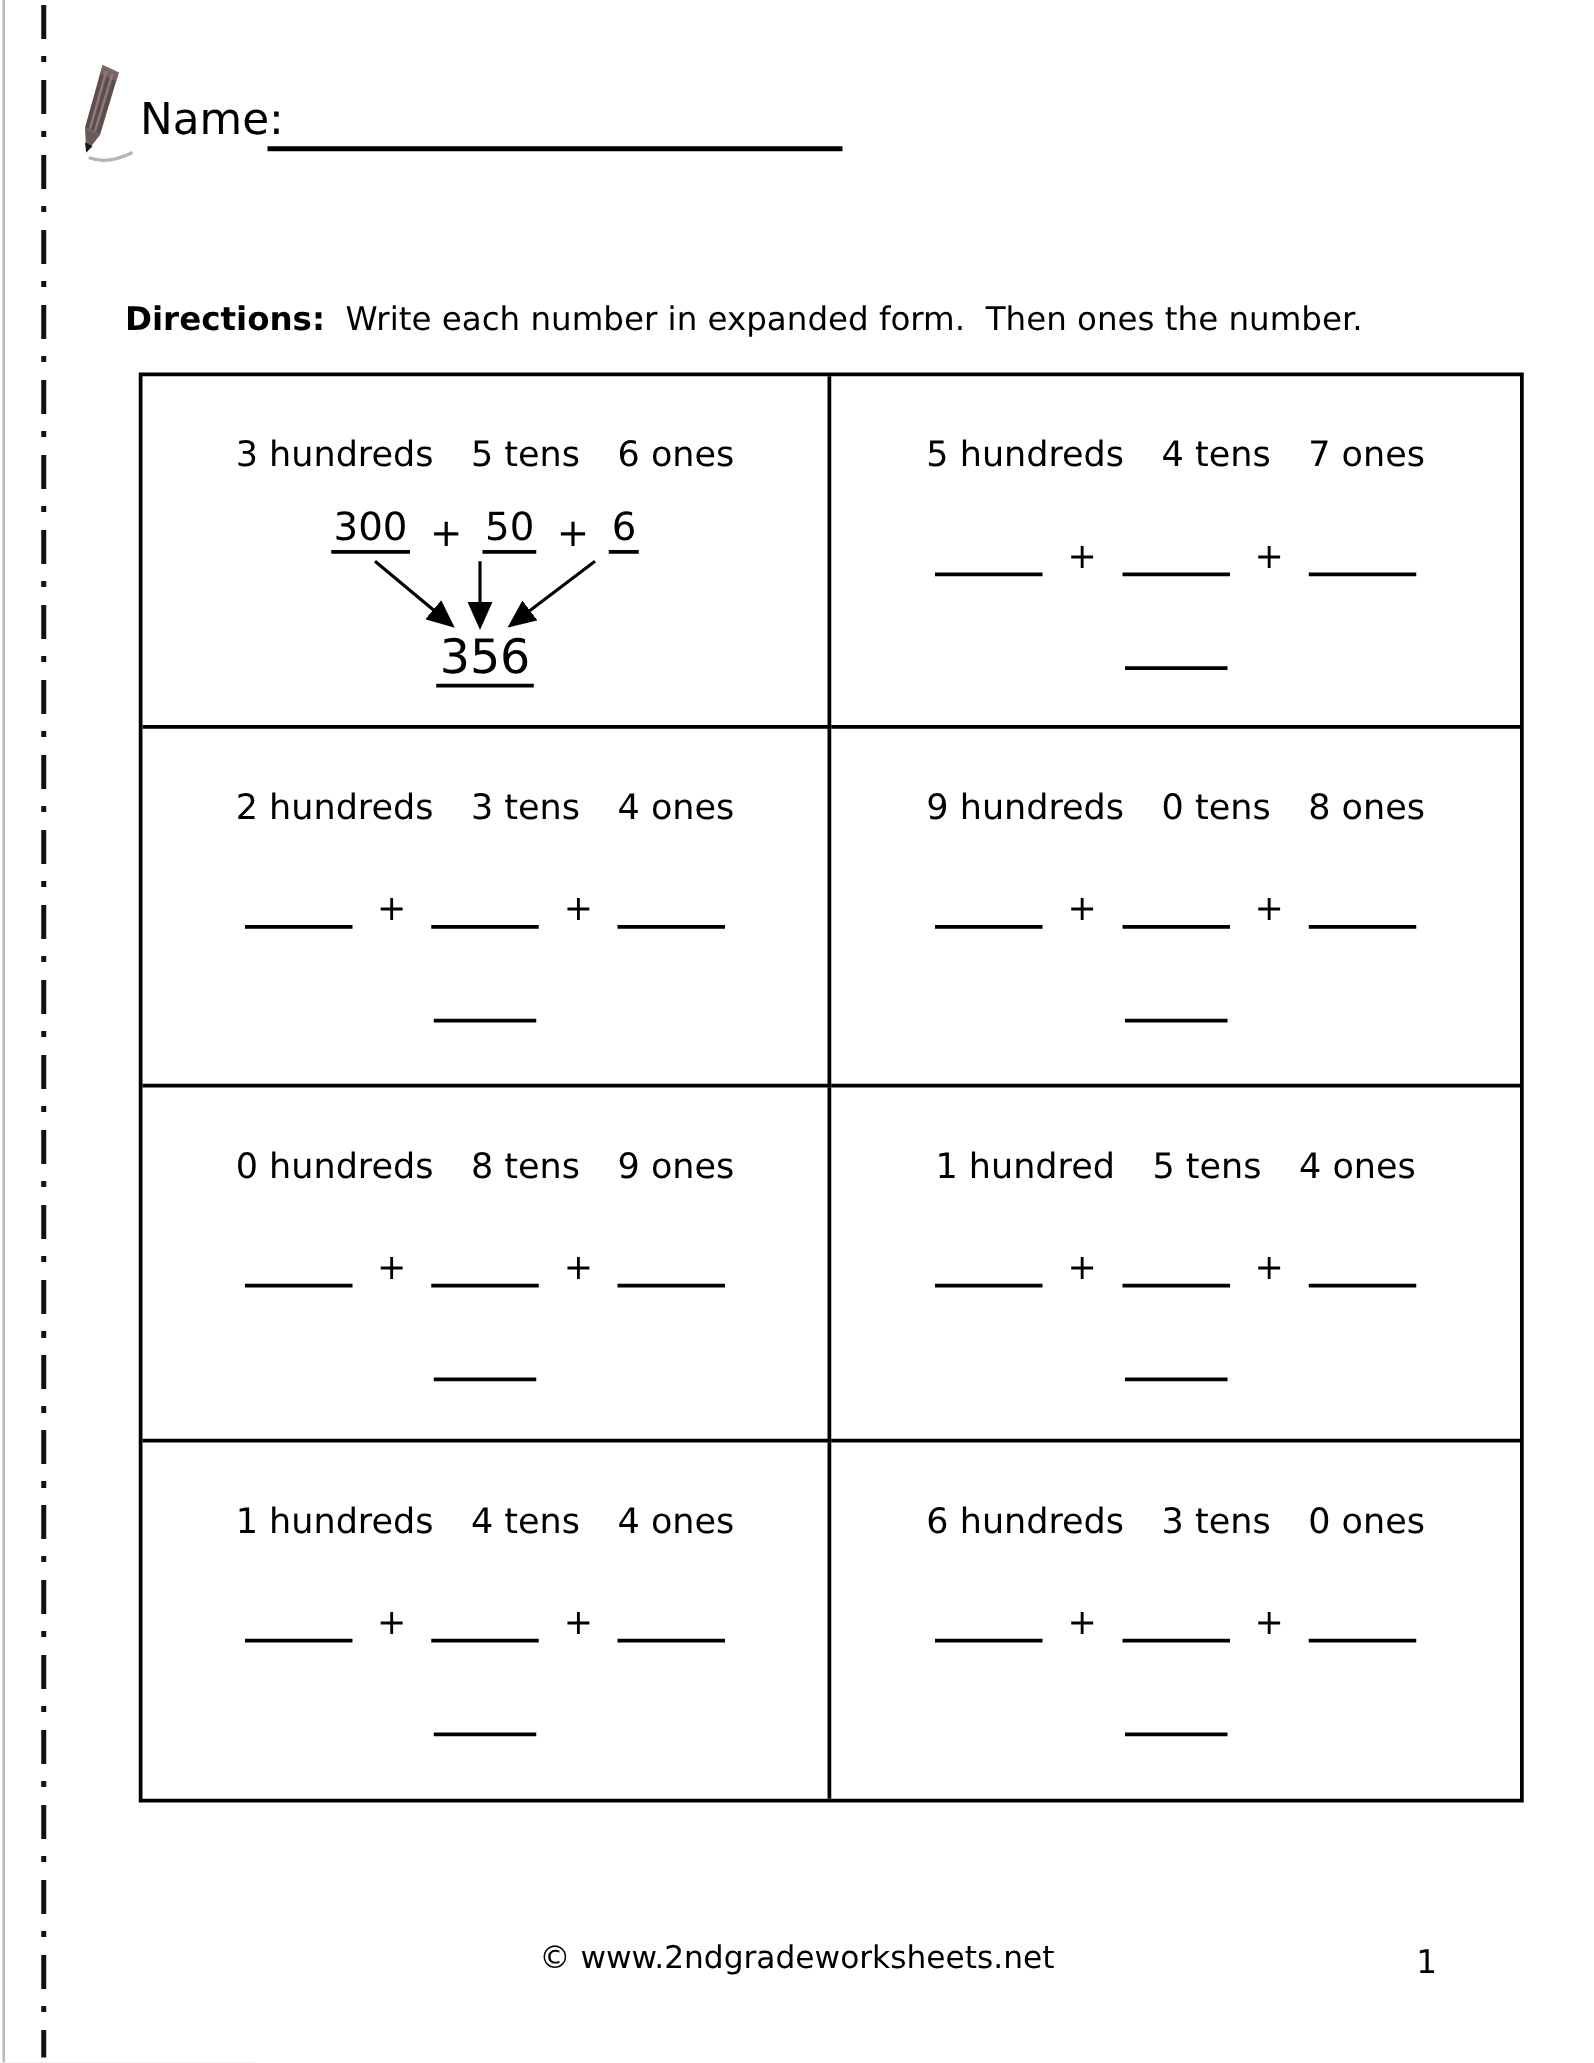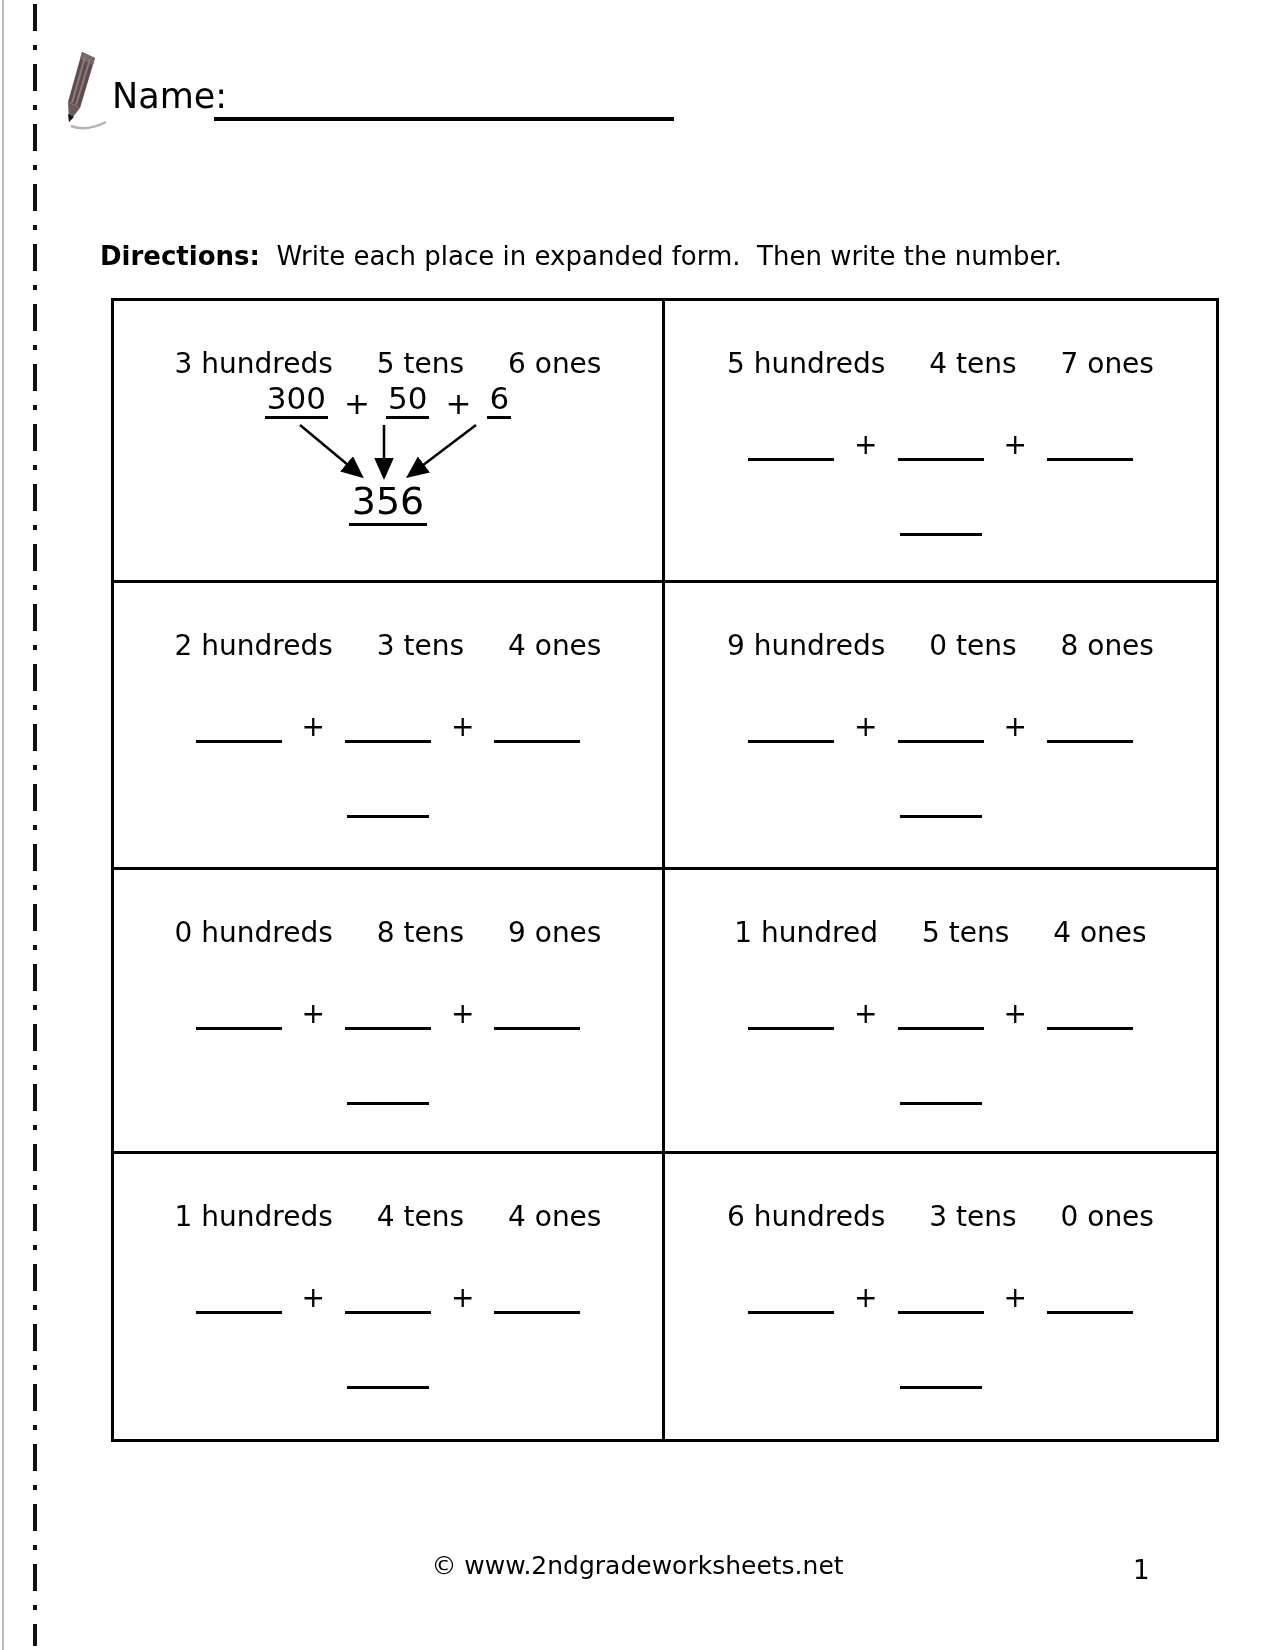--- a/index.html
+++ b/index.html
@@ -45,28 +45,28 @@
     display:grid;
     grid-template-columns:1fr 1fr;
     grid-template-rows:282px 287px 284px 1fr;
   }
   .cell{
     display:flex;flex-direction:column;align-items:center;
     box-sizing:border-box;overflow:hidden;
   }
   .cell.col-left{border-right:3px solid #000;}
   .cell.row-mid{border-bottom:3px solid #000;}
-  .problem-header{margin-top:46px;display:flex;gap:44px;font-size:28px;white-space:nowrap;}
+  .problem-header{margin-top:46px;display:flex;gap:30px;font-size:28px;white-space:nowrap;}
   .expanded-row{margin-top:46px;display:flex;align-items:flex-end;gap:20px;font-size:28px;}
   .blank{display:inline-block;width:86px;height:32px;border-bottom:3px solid #000;}
   .plus{line-height:32px;}
   .answer-row{margin-top:42px;}
   .answer-blank{display:inline-block;width:82px;height:30px;border-bottom:3px solid #000;}
   
-  .example-expanded{display:flex;align-items:flex-end;gap:16px;font-size:31px;}
+  .example-expanded{margin-top:24px;display:flex;align-items:flex-end;gap:16px;font-size:31px;}
   .example-expanded .addend{border-bottom:3px solid #000;padding:0 2px;}
   .example-arrows{margin-top:2px;}
   .example-result{margin-top:-8px;font-size:38px;border-bottom:3px solid #000;padding:0 3px;}
   
   .footer-credit{position:absolute;left:0;right:0;top:1551px;text-align:center;font-size:25px;}
   .page-number{position:absolute;left:1133px;top:1555px;font-size:26px;}
   
   .pencil{position:absolute;left:58px;top:46px;}
 </style>
 </head>
@@ -85,21 +85,21 @@
     <polygon points="10,56 22,62 11,76" fill="#6b5a5a"></polygon>
     <polygon points="11,76 10,68 16,71" fill="#141414"></polygon>
     <path d="M13,80 Q28,86 48,76" fill="none" stroke="#b9b2ae" stroke-width="2.5"></path>
   </svg>
 
   <div class="name-label">Name:</div>
   <div class="name-underline"></div>
 
 
 
-  <div class="directions"><b>Directions:</b><span>  Write each place in expanded form.  Then write the number.</span></div>
+  <div class="directions"><b>Directions:</b><span>  Write each number in expanded form.  Then ones the number.</span></div>
 
   <div class="worksheet-table">
 
     <div class="cell col-left row-mid">
       <div class="problem-header">
         <span>3 hundreds</span>
         <span>5 tens</span>
         <span>6 ones</span>
       </div>
       <div class="example-expanded">

